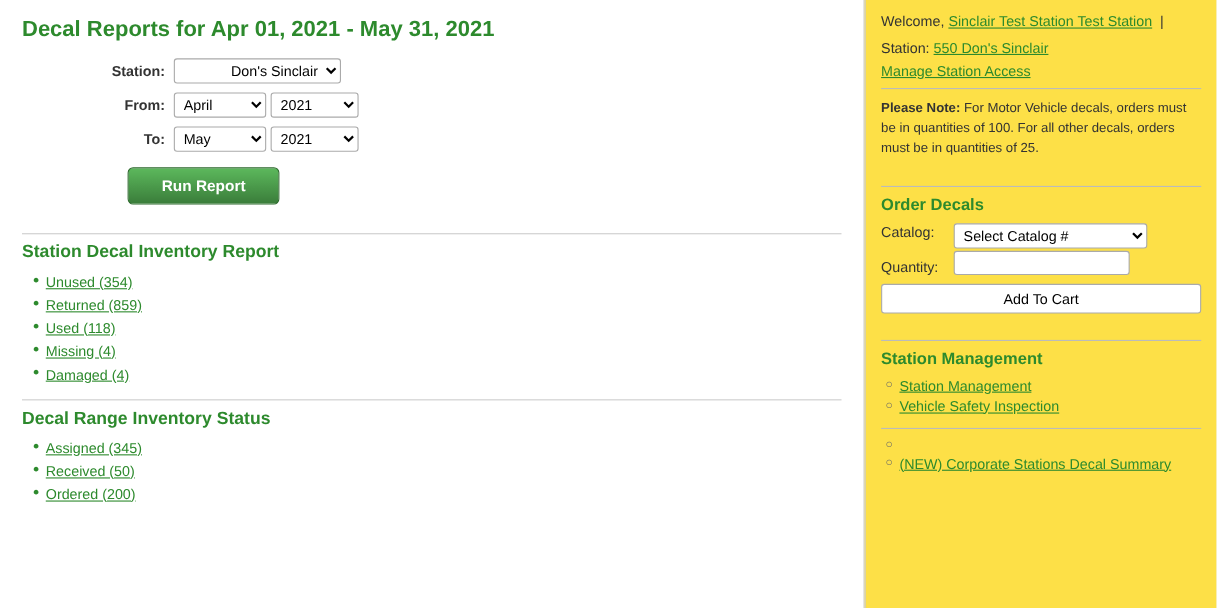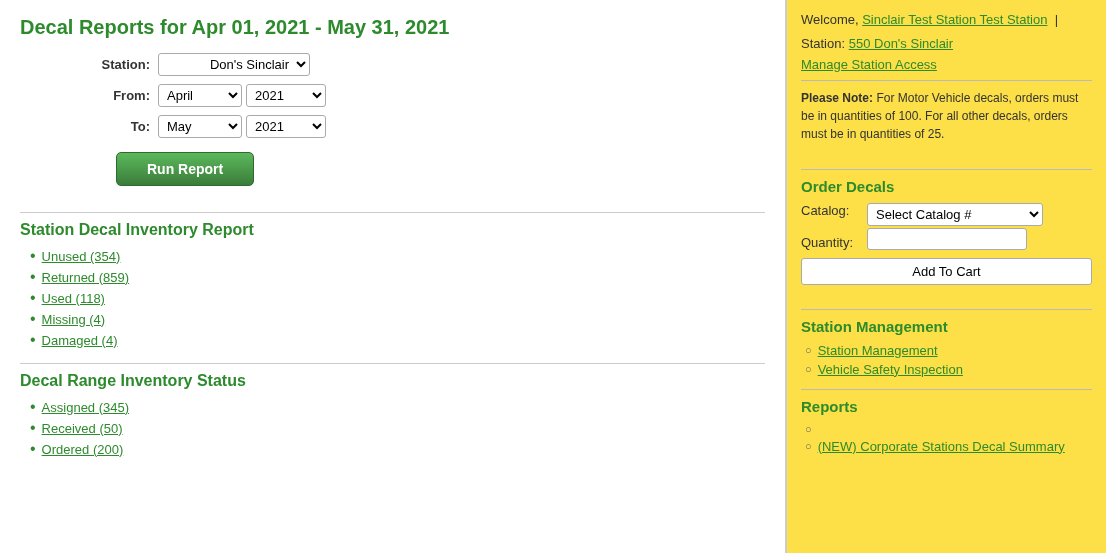--- a/index.html
+++ b/index.html
@@ -377,21 +377,20 @@
         <a>Station Management</a>
       </li>
       <li>
         <span class="sm-bullet">○</span>
         <a>Vehicle Safety Inspection</a>
       </li>
     </ul>
 
     <hr class="sidebar-divider">
 
-    <h3 class="sidebar-section-title">Reports</h3>
     <ul class="reports-list">
       <li>
         <span class="sm-bullet">○</span>
       </li>
       <li>
         <span class="sm-bullet">○</span>
         <a>(NEW) Corporate Stations Decal Summary</a>
       </li>
     </ul>
   </div>

